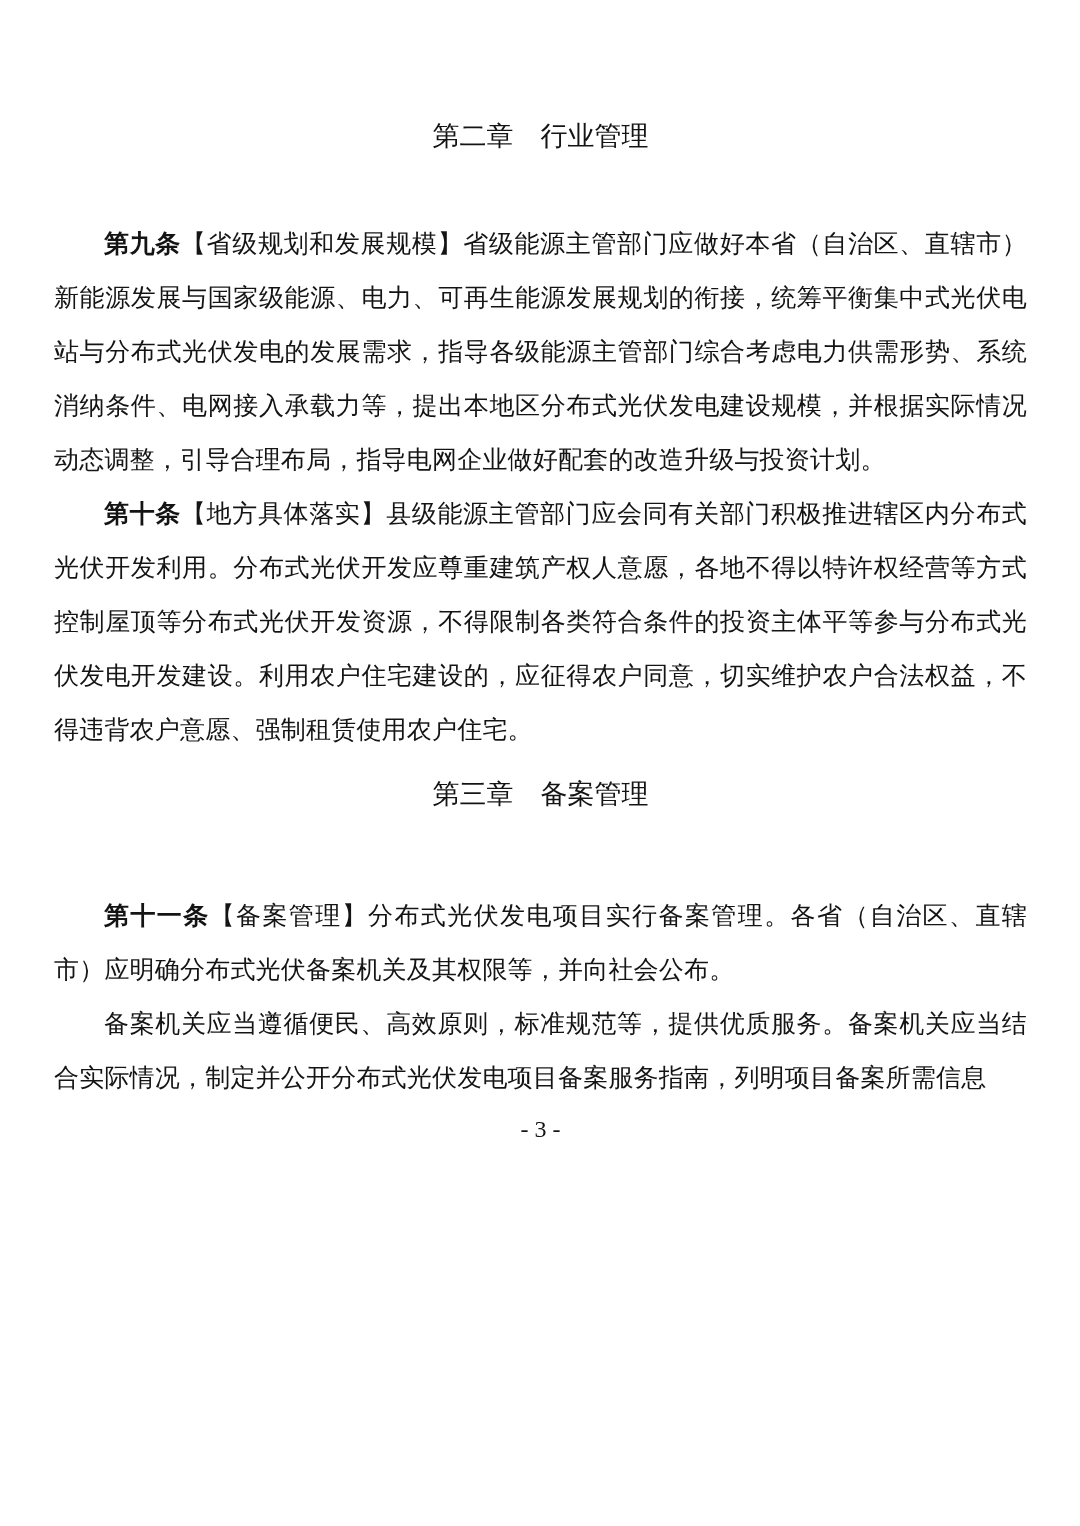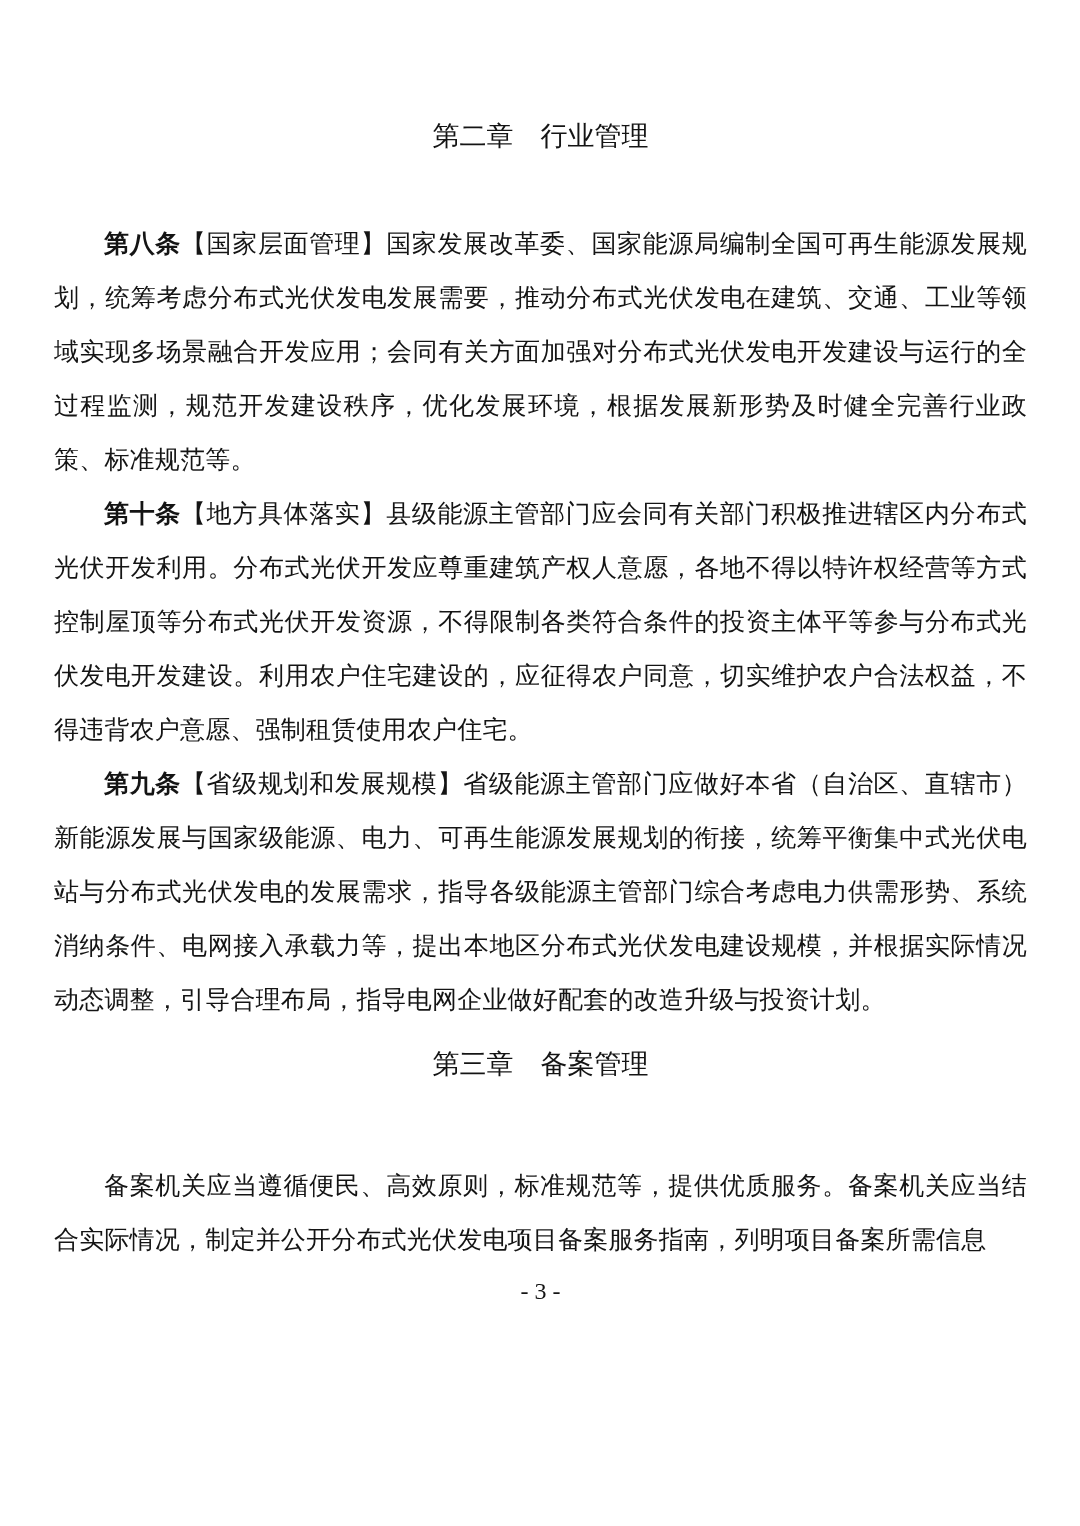--- a/index.html
+++ b/index.html
@@ -55,26 +55,26 @@
     color: #141414;
   }
 </style>
 </head>
 <body>
 
 <div class="page">
 
   <h2 class="chapter-heading first">第二章　行业管理</h2>
 
-  <p class="para"><span class="art-num">第八条</span><span>【国家层面管理】</span><span>国家发展改革委、国家能源局编制全国可再生能源发展规划，统筹考虑分布式光伏发电发展需要，推动分布式光伏发电在建筑、交通、工业等领域实现多场景融合开发应用；会同有关方面加强对分布式光伏发电开发建设与运行的全过程监测，规范开发建设秩序，优化发展环境，根据发展新形势及时健全完善行业政策、标准规范等。</span></p>
+
+  <p class="para"><span class="art-num">第九条</span><span>【省级规划和发展规模】</span><span>省级能源主管部门应做好本省（自治区、直辖市）新能源发展与国家级能源、电力、可再生能源发展规划的衔接，统筹平衡集中式光伏电站与分布式光伏发电的发展需求，指导各级能源主管部门综合考虑电力供需形势、系统消纳条件、电网接入承载力等，提出本地区分布式光伏发电建设规模，并根据实际情况动态调整，引导合理布局，指导电网企业做好配套的改造升级与投资计划。</span></p>
 
   <p class="para"><span class="art-num">第十条</span><span>【地方具体落实】</span><span>县级能源主管部门应会同有关部门积极推进辖区内分布式光伏开发利用。分布式光伏开发应尊重建筑产权人意愿，各地不得以特许权经营等方式控制屋顶等分布式光伏开发资源，不得限制各类符合条件的投资主体平等参与分布式光伏发电开发建设。利用农户住宅建设的，应征得农户同意，切实维护农户合法权益，不得违背农户意愿、强制租赁使用农户住宅。</span></p>
 
-  <p class="para"><span class="art-num">第九条</span><span>【省级规划和发展规模】</span><span>省级能源主管部门应做好本省（自治区、直辖市）新能源发展与国家级能源、电力、可再生能源发展规划的衔接，统筹平衡集中式光伏电站与分布式光伏发电的发展需求，指导各级能源主管部门综合考虑电力供需形势、系统消纳条件、电网接入承载力等，提出本地区分布式光伏发电建设规模，并根据实际情况动态调整，引导合理布局，指导电网企业做好配套的改造升级与投资计划。</span></p>
-
   <h2 class="chapter-heading second">第三章　备案管理</h2>
 
+  <p class="para"><span class="art-num">第十一条</span><span>【备案管理】</span><span>分布式光伏发电项目实行备案管理。各省（自治区、直辖市）应明确分布式光伏备案机关及其权限等，并向社会公布。</span></p>
 
   <p class="para">备案机关应当遵循便民、高效原则，标准规范等，提供优质服务。备案机关应当结合实际情况，制定并公开分布式光伏发电项目备案服务指南，列明项目备案所需信息</p>
 
   <div class="footer">- 3 -</div>
 
 </div>
 
 </body></html>

